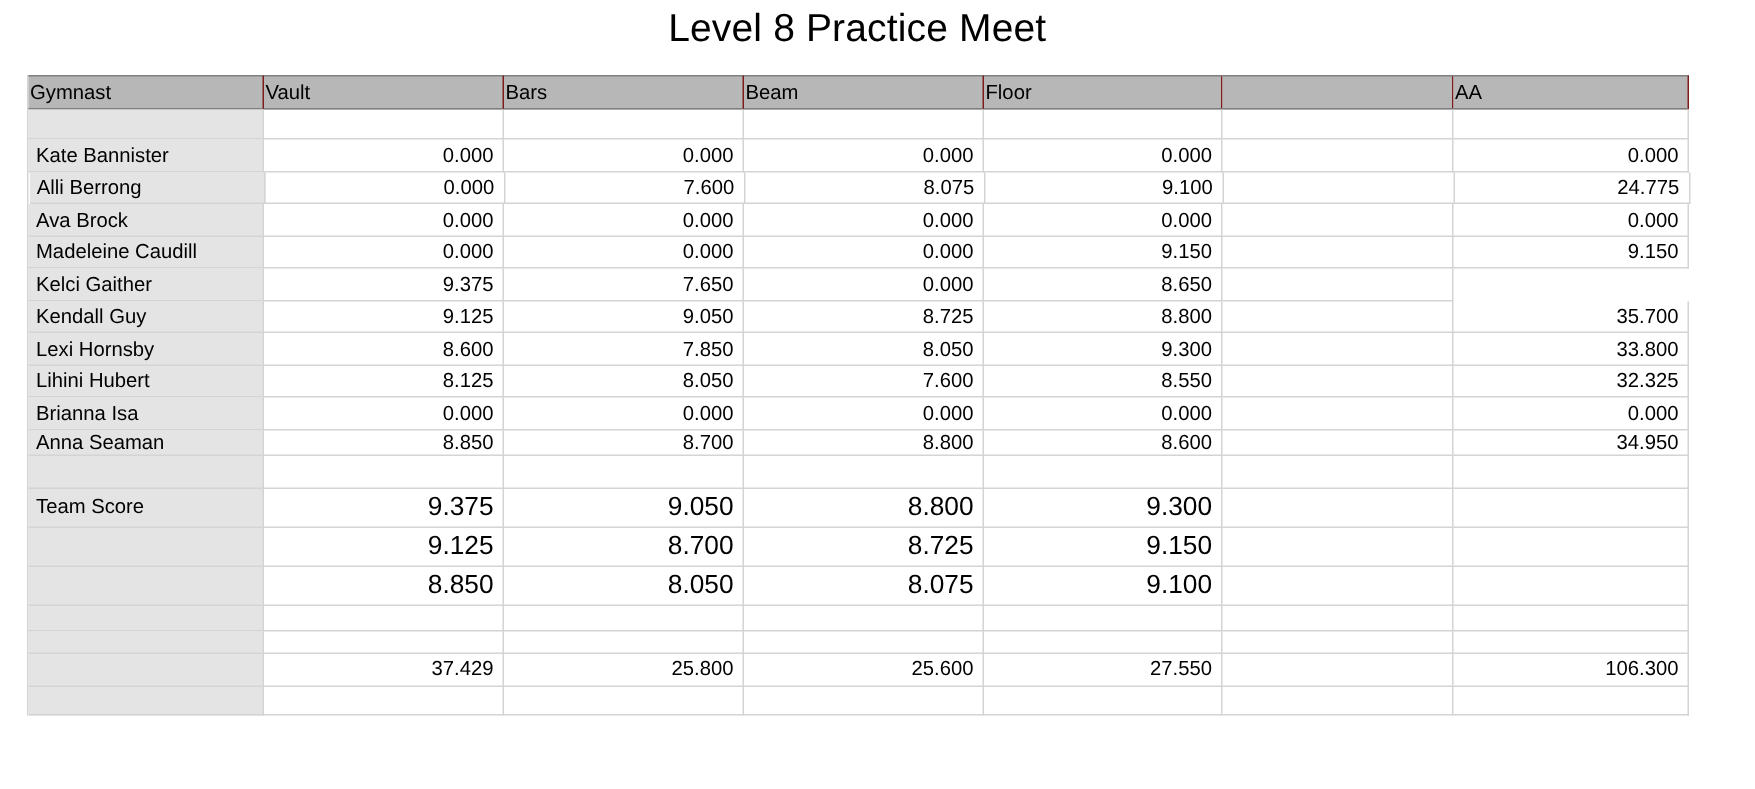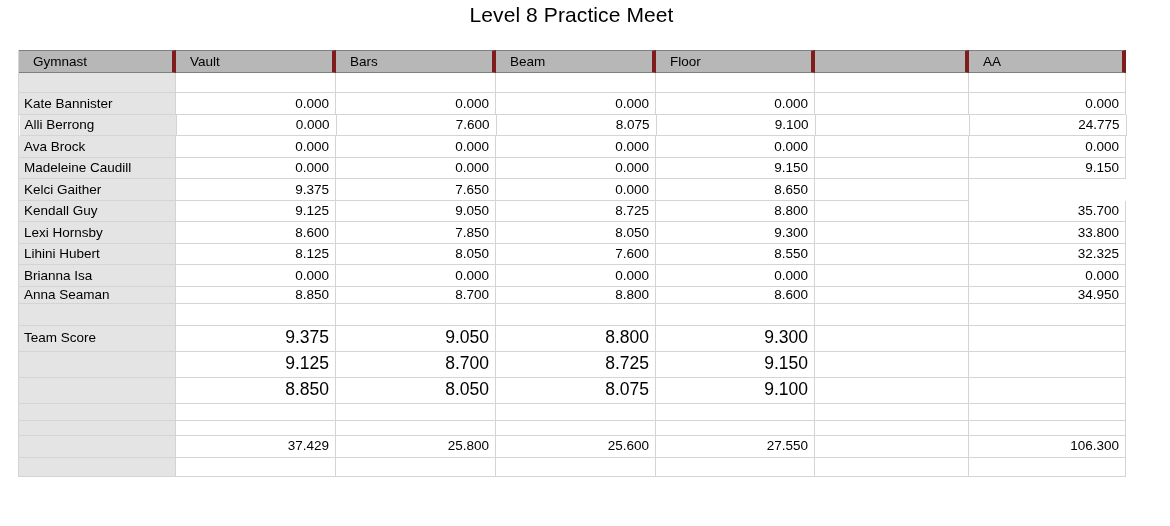--- a/index.html
+++ b/index.html
@@ -1,33 +1,33 @@
 <!DOCTYPE html>
 <html style="--grid: #d4d4d4; --hdrbg: #b7b7b7; --labbg: #e4e4e4; --hdrborder: #7f7f7f;"><head>
 <meta charset="utf-8">
 <style>
   html,body{margin:0;padding:0;background:#fff;}
   body{width:1170px;height:526px;font-family:"Liberation Sans",sans-serif;color:#000;}
   .page{position:relative;width:1170px;height:526px;overflow:hidden;background:#fff;}
   .title{position:absolute;top:3px;left:18px;width:1107px;text-align:center;
-         font-size:21px;font-weight:400;letter-spacing:0.1px;}
+         font-size:26px;font-weight:400;letter-spacing:0.1px;}
   .table{position:absolute;left:18px;top:50px;width:1108px;
          border-left:1px solid var(--grid,#d4d4d4);}
   .row{display:flex;}
   .cell{box-sizing:border-box;display:flex;align-items:center;overflow:hidden;
         font-size:13.5px;line-height:1;
         border-right:1px solid var(--grid,#d4d4d4);
         border-bottom:1px solid var(--grid,#d4d4d4);}
   .c0{width:157px}.c1{width:160px}.c2{width:160px}.c3{width:160px}
   .c4{width:159px}.c5{width:154px}.c6{width:157px}
   .lab{background:var(--labbg,#e4e4e4);padding-left:5px;}
-  .hdr{background:var(--hdrbg,#b7b7b7);padding-left:14px;
+  .hdr{background:var(--hdrbg,#b7b7b7);padding-left:1px;
        border-top:1px solid var(--hdrborder,#7f7f7f);
        border-bottom:1px solid var(--hdrborder,#7f7f7f);
-       border-right:4px solid #7f1d1d;}
+       border-right:1px solid #7f1d1d;}
   .num{justify-content:flex-end;padding-right:6px;}
   .big{font-size:17.5px;}
 </style>
 </head>
 <body>
 
 <div class="page">
   <div class="title">Level 8 Practice Meet</div>
   <div class="table">
       <div class="row" style="height: 23px;">

